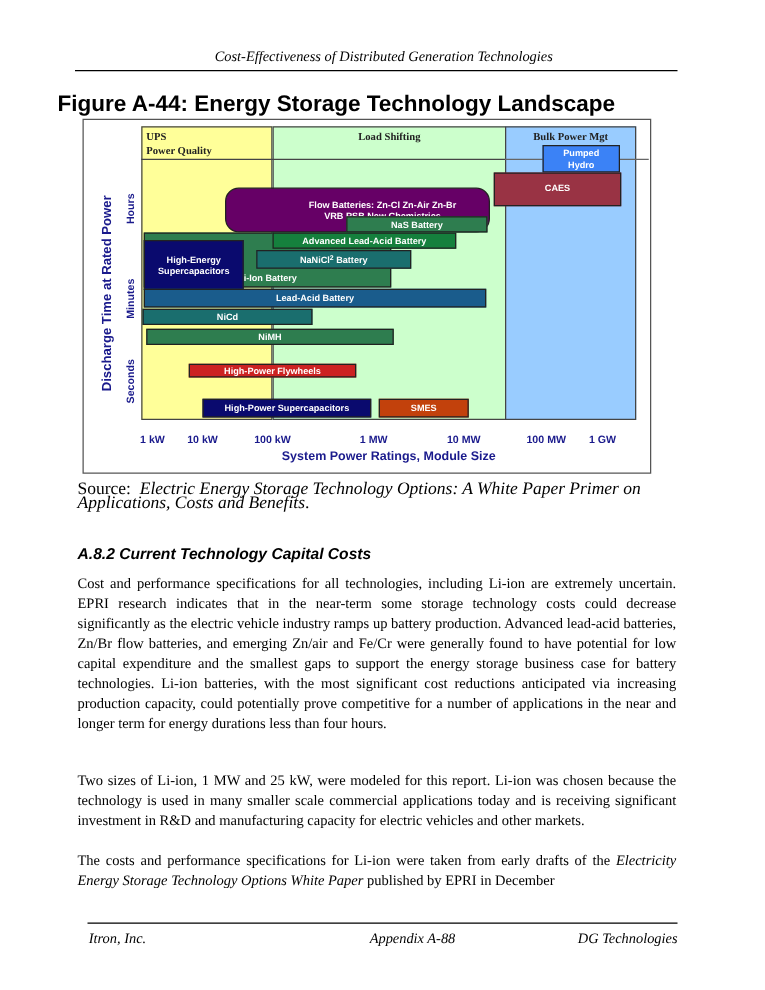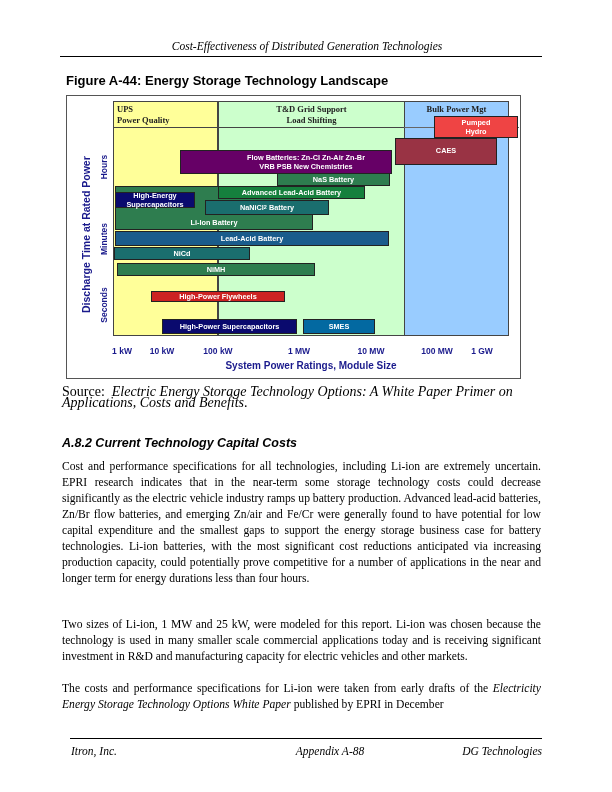--- a/index.html
+++ b/index.html
@@ -1,19 +1,19 @@
 <!DOCTYPE html>
 <html><head>
 <meta charset="utf-8">
 <style>
   html, body { margin: 0; padding: 0; background: #ffffff; }
   body { width: 612px; height: 792px; position: relative; overflow: hidden; font-family: "Liberation Serif", serif; color: #000; }
   .abs { position: absolute; }
   .running-header { left: 72px; top: 40px; width: 470px; text-align: center; font-style: italic; font-size: 11.5px; }
-  .fig-title { left: 66px; top: 73px; font-family: "Liberation Sans", sans-serif; font-weight: bold; font-size: 13px; }
+  .fig-title { left: 46px; top: 73px; font-family: "Liberation Sans", sans-serif; font-weight: bold; font-size: 18px; }
   .chart-frame { left: 66px; top: 95px; width: 455px; height: 284px; border: 1.3px solid #555; background: #fff; box-sizing: border-box; }
   .zone { position: absolute; }
   .zone-label { position: absolute; font-family: Liberation Serif, serif; font-weight: bold; font-size: 8.5px; line-height: 10.5px; color: #222; }
   .bar { position: absolute; box-sizing: border-box; border: 1px solid #222; color: #fff; font-family: "Liberation Sans", sans-serif; font-weight: bold; font-size: 7.3px; display: flex; align-items: center; justify-content: center; text-align: center; line-height: 9px; white-space: nowrap; }
   .bar.multi { flex-direction: column; }
   .tick { position: absolute; top: 346px; font-family: "Liberation Sans", sans-serif; font-weight: bold; font-size: 8.5px; color: #1a1a8c; transform: translateX(-50%); white-space: nowrap; }
   .xlabel { position: absolute; left: 113px; width: 396px; top: 360px; text-align: center; font-family: "Liberation Sans", sans-serif; font-weight: bold; font-size: 10px; color: #1a1a8c; }
   .ylabel-main { position: absolute; font-family: "Liberation Sans", sans-serif; font-weight: bold; font-size: 10.5px; color: #1a1a8c; transform: rotate(-90deg); transform-origin: center; white-space: nowrap; }
   .ylabel-sub { position: absolute; font-family: "Liberation Sans", sans-serif; font-weight: bold; font-size: 8.5px; color: #1a1a8c; transform: rotate(-90deg); transform-origin: center; white-space: nowrap; }
   .source { left: 62px; top: 386px; width: 490px; font-size: 14px; line-height: 11px; }
@@ -43,48 +43,47 @@
   <div class="zone" style="left:218px;top:101px;width:187px;height:235px;background:#ccffcc;border:1px solid #444;box-sizing:border-box;"></div>
   <div class="zone" style="left:404px;top:101px;width:105px;height:235px;background:#99ccff;border:1px solid #444;box-sizing:border-box;"></div>
   <div class="zone" style="left:113px;top:127px;width:291px;border-top:1px solid #444;"></div>
   <div class="zone" style="left:404px;top:127px;width:115px;border-top:1px solid #666;"></div>
 
   <div class="zone-label" style="left:117px;top:104px;">
     <div>UPS</div>
     <div>Power Quality</div>
   </div>
   <div class="zone-label" style="left:218px;width:187px;top:104px;text-align:center;">
-    <div>T&amp;D Grid Support</div>
     <div>Load Shifting</div>
   </div>
   <div class="zone-label" style="left:404px;width:105px;top:104px;text-align:center;">
     <div>Bulk Power Mgt</div>
   </div>
 
-  <div class="bar multi" style="left:434px;top:116px;width:84px;height:22px;background:#ef4444;text-align:right;">
+  <div class="bar multi" style="left:434px;top:116px;width:62px;height:22px;background:#3b82f6;text-align:right;">
     <span>Pumped</span>
     <span>Hydro</span>
   </div>
   <div class="bar" style="left:395px;top:138px;width:102px;height:27px;background:#993344;align-items:flex-start;padding-top:7px;">
     <span>CAES</span>
   </div>
-  <div class="bar multi" style="left:180px;top:150px;width:212px;height:24px;background:#660066;padding-left:40px;">
+  <div class="bar multi" style="left:180px;top:150px;width:212px;height:36px;background:#660066;padding-left:40px;border-radius:11px;">
     <span>Flow Batteries:  Zn-Cl   Zn-Air   Zn-Br</span>
     <span>VRB       PSB       New Chemistries</span>
   </div>
   <div class="bar" style="left:277px;top:173px;width:113px;height:13px;background:#2e7d4f;">
     <span>NaS Battery</span>
   </div>
   <div class="bar" style="left:115px;top:186px;width:198px;height:44px;background:#2e7d4f;align-items:flex-end;padding-bottom:2px;">
     <span>Li-Ion Battery</span>
   </div>
   <div class="bar" style="left:218px;top:186px;width:147px;height:13px;background:#15803d;">
     <span>Advanced Lead-Acid Battery</span>
   </div>
-  <div class="bar multi" style="left:115px;top:192px;width:80px;height:16px;background:#0a0a6e;">
+  <div class="bar multi" style="left:115px;top:192px;width:80px;height:40px;background:#0a0a6e;">
     <span>High-Energy</span>
     <span>Supercapacitors</span>
   </div>
   <div class="bar" style="left:205px;top:200px;width:124px;height:15px;background:#1a6e6e;">
     <span>NaNiCl</span>
       <sub style="font-size:5.5px;">2</sub>
       <span style="white-space:pre;"> Battery</span>
   </div>
   <div class="bar" style="left:115px;top:231px;width:274px;height:15px;background:#1a5c8c;">
     <span>Lead-Acid Battery</span>
@@ -94,21 +93,21 @@
   </div>
   <div class="bar" style="left:117px;top:263px;width:198px;height:13px;background:#2e7d4f;">
     <span>NiMH</span>
   </div>
   <div class="bar" style="left:151px;top:291px;width:134px;height:11px;background:#cc2222;">
     <span>High-Power Flywheels</span>
   </div>
   <div class="bar" style="left:162px;top:319px;width:135px;height:15px;background:#0a0a6e;">
     <span>High-Power Supercapacitors</span>
   </div>
-  <div class="bar" style="left:303px;top:319px;width:72px;height:15px;background:#0369a1;">
+  <div class="bar" style="left:303px;top:319px;width:72px;height:15px;background:#c2410c;">
     <span>SMES</span>
   </div>
 
   <div class="ylabel-main" style="left:0px;top:222px;width:170px;margin-left:-0px;transform:translate(-0px,0) rotate(-90deg);left:1px;">Discharge Time at Rated Power</div>
   <div class="ylabel-sub" style="left:89px;top:162px;width:30px;text-align:center;">Hours</div>
   <div class="ylabel-sub" style="left:84px;top:234px;width:40px;text-align:center;">Minutes</div>
   <div class="ylabel-sub" style="left:84px;top:300px;width:40px;text-align:center;">Seconds</div>
 
   <div class="tick" style="left:122px;">1 kW</div>
   <div class="tick" style="left:162px;">10 kW</div>

